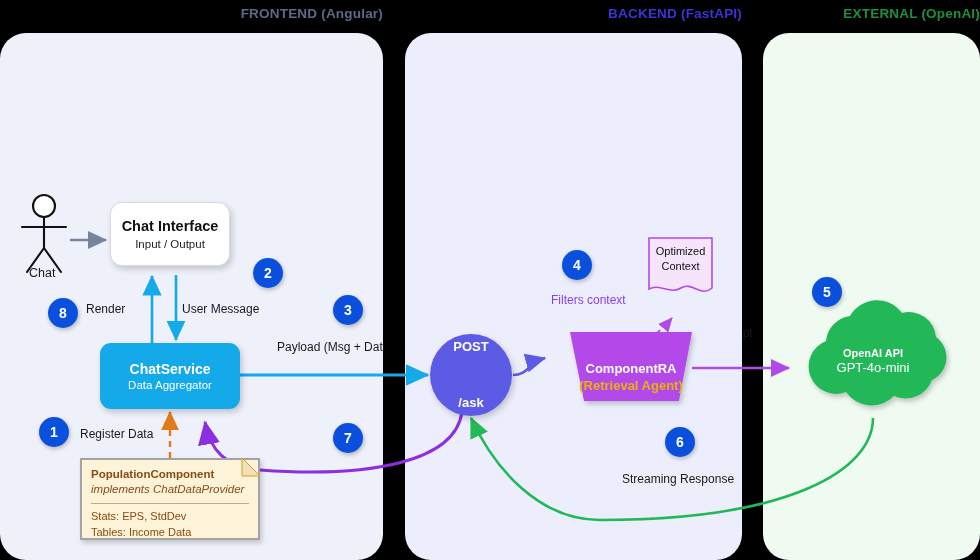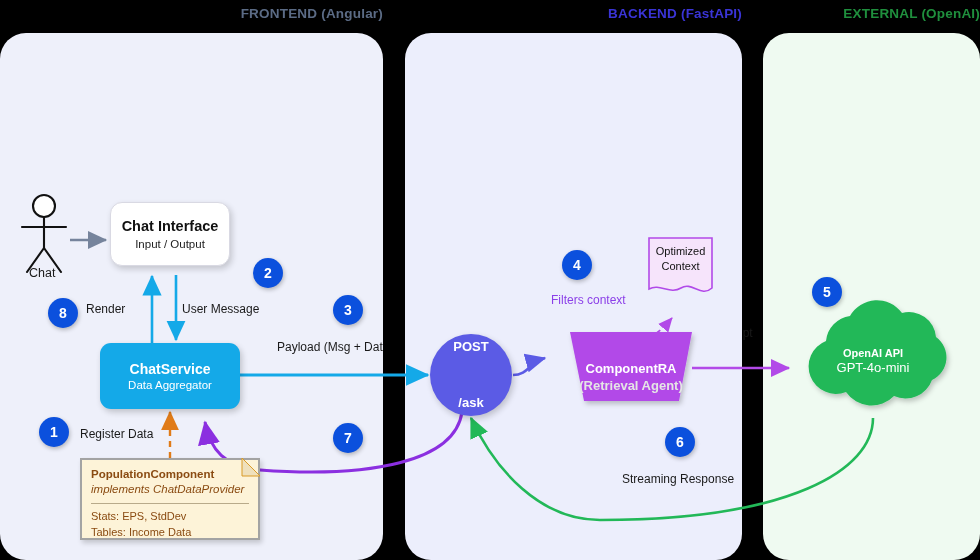--- a/index.html
+++ b/index.html
@@ -21,21 +21,21 @@
   .chatservice .t1{font-size:14px;font-weight:bold;color:#fff;}
   .chatservice .t2{font-size:11.5px;color:#fff;margin-top:2px;}
 
   .circle-node{border-radius:50%;background:#5b5be5;box-shadow:2px 3px 6px rgba(0,0,0,.2);}
   .circle-node .t1{font-size:13px;font-weight:bold;color:#fff;line-height:1.25;}
   .circle-node .t2{font-size:13px;font-weight:bold;color:#fff;line-height:1.25;}
 
   .ra-label{position:absolute;z-index:6;display:flex;flex-direction:column;align-items:center;
             justify-content:center;text-align:center;}
   .ra-label .t1{font-size:13px;font-weight:bold;color:#fff;line-height:1.3;}
-  .ra-label .t2{font-size:13px;font-weight:bold;color:#e5e5e5;line-height:1.3;}
+  .ra-label .t2{font-size:13px;font-weight:bold;color:#eab308;line-height:1.3;}
 
   .cloud-label{position:absolute;z-index:6;display:flex;flex-direction:column;align-items:center;}
   .cloud-label .t1{font-size:11px;font-weight:bold;color:#fff;}
   .cloud-label .t2{font-size:13px;color:#fff;margin-top:1px;}
 
   .ctx-label{position:absolute;z-index:6;text-align:center;font-size:11px;color:#111;line-height:1.35;}
 
   .note{position:absolute;box-sizing:border-box;background:#fdf3d8;border:2px solid #a3a3a3;
         box-shadow:2px 3px 5px rgba(0,0,0,.18);padding:7px 9px 8px 9px;}
   .note .n1{font-size:11.5px;font-weight:bold;color:#8a4b12;line-height:1.3;}

